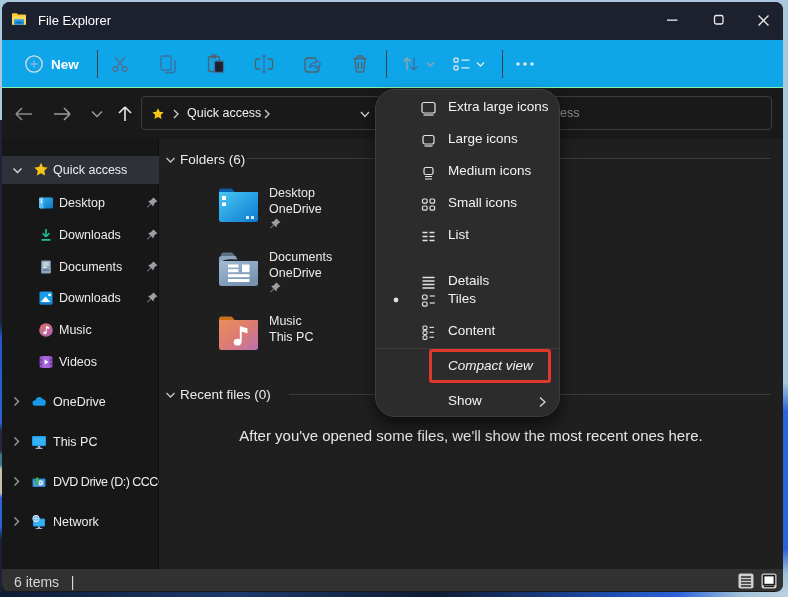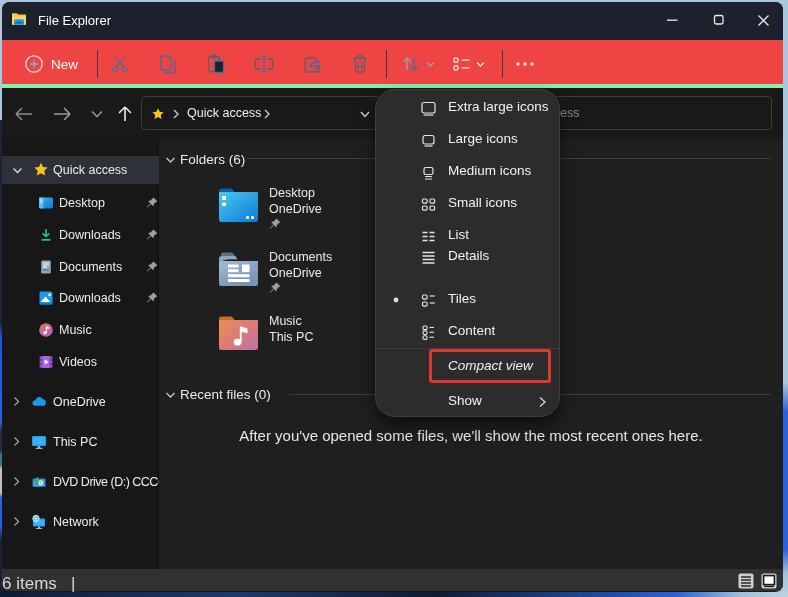--- a/index.html
+++ b/index.html
@@ -9,21 +9,21 @@
 .wl { position:absolute; left:0; top:120px; width:2px; height:472px;
   background:linear-gradient(180deg,#1d2438 0%,#1d2438 43%,#2057d0 46%,#2a63dc 64%,#22293c 66%,#252b3e 70%,#3a7a8a 71%,#3a7a8a 73%,#c9c0b2 74%,#c9c0b2 79%,#2a63dc 80%,#2a63dc 86%,#1a2233 89%,#1a2233 100%); }
 .wr { position:absolute; right:0; top:0; width:5px; height:597px;
   background:linear-gradient(180deg,#a9c8dd 0%,#a9c8dd 64%,#2a62d9 69%,#2a62d9 92%,#9fc0d8 96%,#bdd2e0 100%); }
 .wbl { position:absolute; left:0; bottom:0; width:24px; height:80px; background:#141b2d; }
 .wb { position:absolute; left:0; bottom:0; width:100%; height:5px;
   background:linear-gradient(90deg,#0e1b33 0%,#1d3a6d 30%,#101b30 55%,#1f4eb0 78%,#2a62d9 86%,#9fc0d8 94%,#bdd2e0 100%); }
 .window { position:absolute; left:2px; top:2px; width:781px; height:590px;
   background:#191919; border-radius:8px; overflow:hidden; }
 .titlebar { height:38px; background:#1c212d; position:relative; }
-.cmdbar { height:48px; background:#ef4444; border-bottom:4px solid #86efac; position:relative; }
+.cmdbar { height:48px; background:#0ea5e9; border-bottom:1px solid #86efac; position:relative;font-weight:bold; }
 .navbar { height:51px; background:#191919; position:relative; }
 .main { display:flex; height:430px; }
 .sidebar { width:157px; background:#171717; border-right:1px solid #0f0f0f; position:relative; flex:none; }
 .content { flex:1; background:#1f1f1f; position:relative; }
 .statusbar { height:22px; background:#313131; position:relative; }
 
 
 .title-ic { position:absolute; left:9px; top:9px; width:16px; height:16px; }
 .title-tx { position:absolute; left:36px; top:11px; font-size:13px; color:#ffffff; }
 .capbtn { position:absolute; top:0; width:45px; height:37px; }
@@ -48,21 +48,21 @@
 
 
 .sechdr { position:absolute; color:#ebebeb; font-size:13.5px; }
 .secline { position:absolute; height:1px; background:#3c3c3c; }
 .tile { position:absolute; }
 .tile .t1 { position:absolute; left:54px; top:4px; font-size:12.5px; color:#ebebeb; white-space:nowrap; }
 .tile .t2 { position:absolute; left:54px; top:20px; font-size:12.5px; color:#ebebeb; white-space:nowrap; }
 .emptymsg { position:absolute; top:427px; left:0; width:100%; text-align:center; color:#e6e6e6; font-size:15px; }
 
 
-.stx { position:absolute; left:0; top:5px; font-size:17px; color:#d6d6d6; }
+.stx { position:absolute; left:12px; top:5px; font-size:14px; color:#d6d6d6; }
 
 
 .menu { position:absolute; left:375px; top:89px; width:185px; height:328px;
   background:#2c2c2c; border:1px solid #3d3d3d; border-radius:20px;
   box-shadow:0 8px 16px rgba(0,0,0,0.55); z-index:50; }
 .mitem { position:absolute; left:5px; width:175px; height:32px; color:#f2f2f2; font-size:13.5px; border-radius:4px; }
 .mitem .mic { position:absolute; left:39px; top:8px; width:17px; height:17px; }
 .mitem .mtx { position:absolute; left:67px; top:7px; }
 .msep { position:absolute; left:1px; top:258px; width:182px; height:1px; background:#3d3d3d; }
 .redbox { position:absolute; left:429px; top:349px; width:122px; height:34px;
@@ -455,21 +455,21 @@
     <span class="mtx">Small icons</span>
   </div>
   <div class="mitem" style="top:130px;">
     <svg class="mic" viewBox="0 0 17 17">
         <g stroke="#e4e4e4" stroke-width="1.3">
           <path d="M2.5 4.5 h5 M9.5 4.5 h5 M2.5 8.5 h5 M9.5 8.5 h5 M2.5 12.5 h5 M9.5 12.5 h5"></path>
         </g>
       </svg>
     <span class="mtx">List</span>
   </div>
-  <div class="mitem" style="top:151px;text-decoration:underline;">
+  <div class="mitem" style="top:176px;text-decoration:underline;">
     <svg class="mic" viewBox="0 0 17 17">
         <g stroke="#e4e4e4" stroke-width="1.3">
           <path d="M2.5 3.5 h12 M2.5 7 h12 M2.5 10.5 h12 M2.5 14 h12"></path>
         </g>
       </svg>
     <span class="mtx">Details</span>
   </div>
   <div class="mitem" style="top:194px;">
     <svg style="position:absolute; left:12px; top:13px; width:6px; height:6px;" viewBox="0 0 6 6">
         <circle cx="3" cy="3" r="2.4" fill="#dddddd"></circle>

